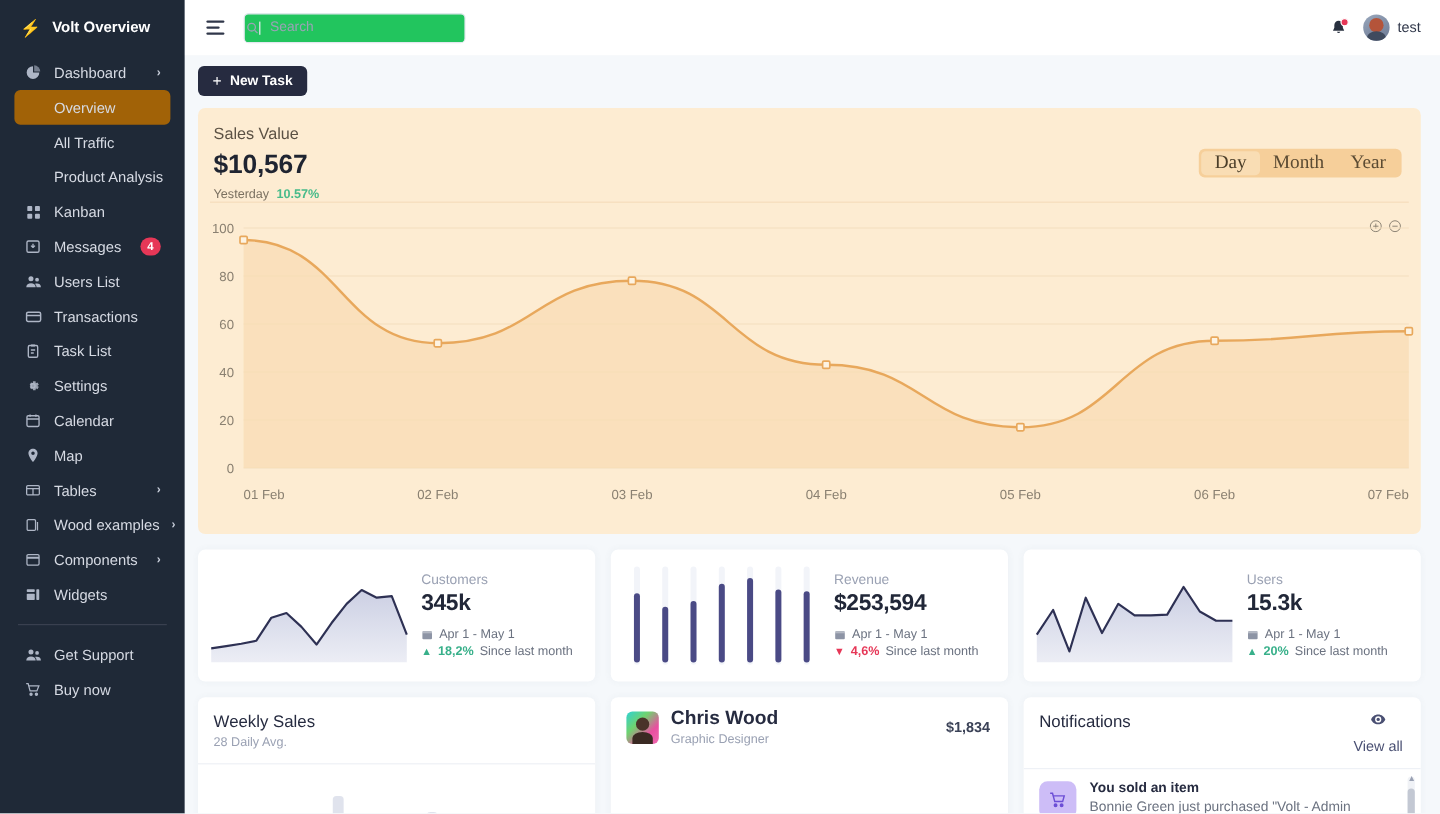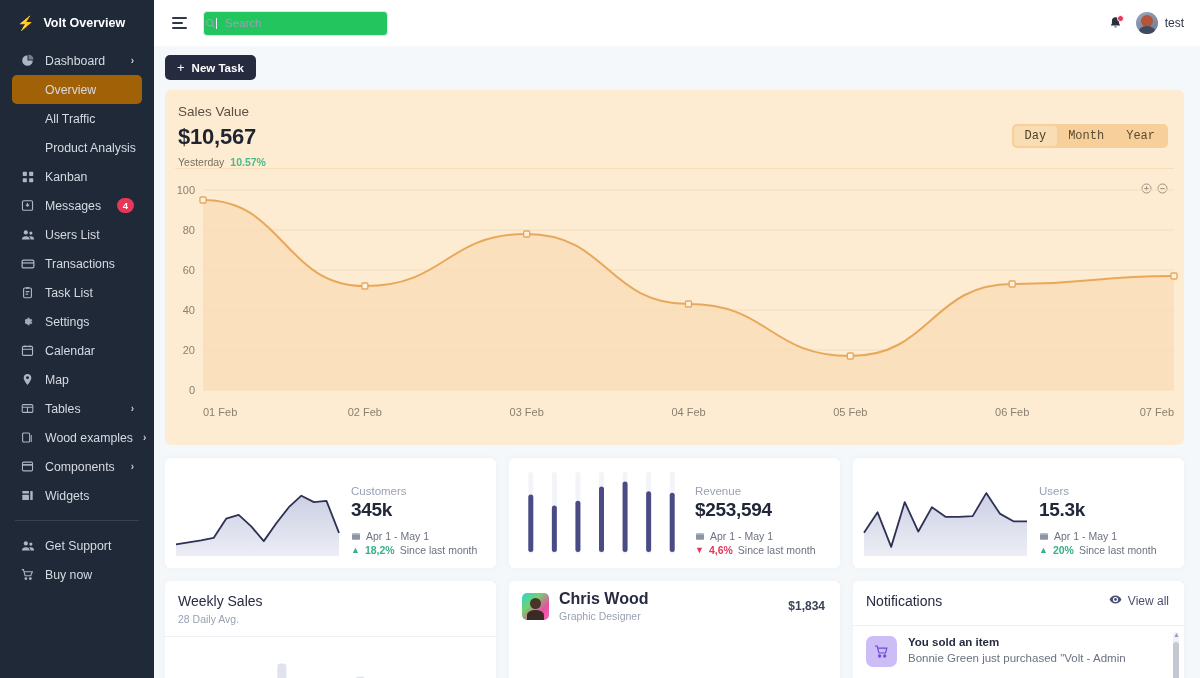--- a/index.html
+++ b/index.html
@@ -116,40 +116,40 @@
   .sales-head { padding: 14px 16px 0 13px; display: flex; }
   .sales-title { font-size: 13.5px; color: #5b5144; margin-bottom: 5px; }
   .sales-value { font-size: 22px; font-weight: 700; color: #1f2431; letter-spacing: -0.2px; }
   .sales-sub { font-size: 10.5px; color: #7a7060; margin-top: 6px; }
   .sales-sub .pct { color: #48bb8a; margin-left: 6px; font-weight: 600; }
   .toggle-group {
     margin-left: auto; align-self: center; display: flex;
     background: #f6cf9a; border-radius: 5px; padding: 2px; height: 24px;
   }
   .toggle-group button {
-    border: 0; background: transparent; font-size: 12px; color: #5b4b33;
+    border: 0; background: transparent; font-size: 16px; color: #5b4b33;
     padding: 0 11px; border-radius: 4px; cursor: pointer;
-    font-family: Liberation Mono, monospace;
+    font-family: Liberation Serif, serif;
   }
   .toggle-group button.active { background: #f9ddb4; color: #4b3e29; }
 
   .chart-wrap { position: relative; margin-top: 9px; height: 262px; }
   .chart-divider { height: 1px; background: #f6ddbc; margin: 0 10px; }
   .chart-tools {
     position: absolute; right: 16px; top: 5px; display: flex; gap: 5px;
     color: #8c8373;
   }
   .chart-tools span { cursor: pointer; display: flex; }
   .big-chart { position: absolute; inset: 0; }
 
   
   .stats-row { display: flex; gap: 13px; margin-top: 13px; }
   .stat-card {
     flex: 1; background: #fff; border-radius: 6px; height: 110px;
-    display: flex; align-items: flex-end; padding: 12px 14px 12px 10px;
+    display: flex; align-items: center; padding: 12px 14px 12px 10px;
     box-shadow: 0 0 6px rgba(80,90,120,.05);
   }
   .stat-spark { width: 165px; flex: 0 0 165px; display: flex; align-items: flex-end; }
   .stat-info { flex: 1; padding-left: 11px; display: flex; flex-direction: column; justify-content: center; }
   .stat-label { font-size: 11.5px; color: #9aa1b3; margin-bottom: 2px; }
   .stat-value { font-size: 19px; font-weight: 700; color: #212738; letter-spacing: -0.3px; margin-bottom: 7px; }
   .stat-line { display: flex; align-items: center; gap: 5px; font-size: 10.5px; color: #6b7280; margin-top: 2px; }
   .stat-line .cal { color: #8d94a5; display: flex; }
   .stat-line .arrow { font-size: 9px; }
   .stat-line .pct { font-weight: 700; }
@@ -161,21 +161,21 @@
   .bcard {
     flex: 1; background: #fff; border-radius: 6px; height: 140px;
     box-shadow: 0 0 6px rgba(80,90,120,.05); overflow: hidden;
   }
   .bcard-head {
     padding: 12px 15px 11px 13px; display: flex; align-items: flex-start;
     border-bottom: 1px solid #eef1f6; min-height: 45px;
   }
   .bcard-title { font-size: 14px; color: #262b40; font-weight: 400; }
   .bcard-sub { font-size: 10.5px; color: #9aa1b3; margin-top: 4px; }
-  .view-all { margin-left: auto; display: flex; align-items: center; gap: 6px; color: #4a5073; font-size: 12px; cursor: pointer; }
+  .view-all { margin-left: auto; display: flex; align-items: center; gap: 6px; color: #4a5073; font-size: 12px; cursor: pointer; flex-direction: column; }
 
   .weekly-chart { padding: 8px 0 0 0; height: 60px; position: relative; }
 
   .author-row { display: flex; align-items: center; padding: 9px 15px 9px 13px; gap: 10px; }
   .author-av {
     width: 27px; height: 27px; border-radius: 5px; flex: 0 0 27px; overflow: hidden;
     background: linear-gradient(135deg,#2fd3d3 0%,#6fd36f 35%,#e94fa0 70%,#f06ab0 100%);
     position: relative;
   }
   .author-av::after {

